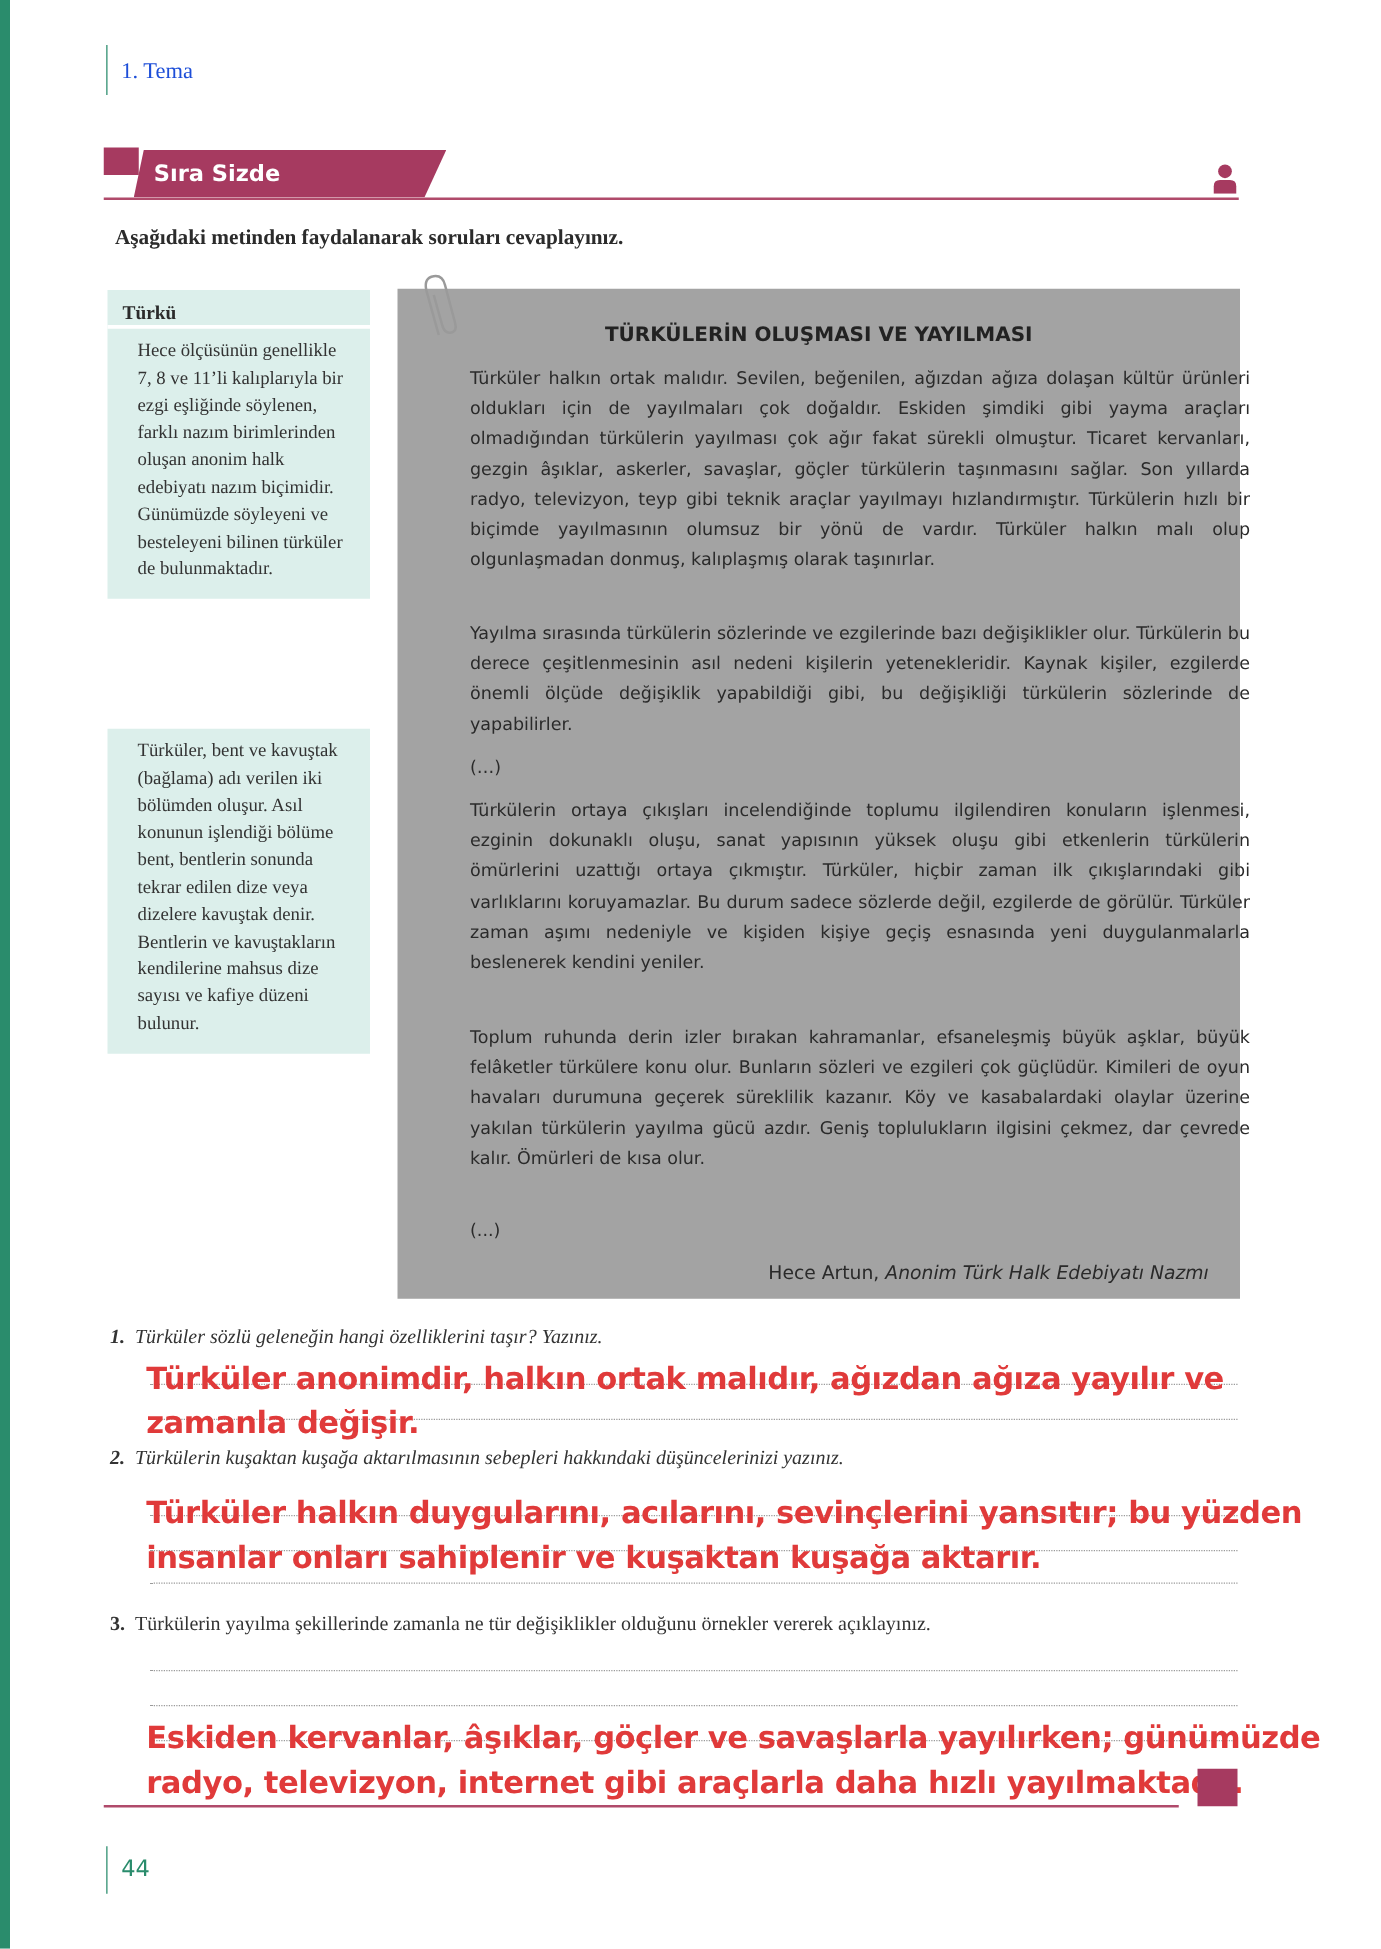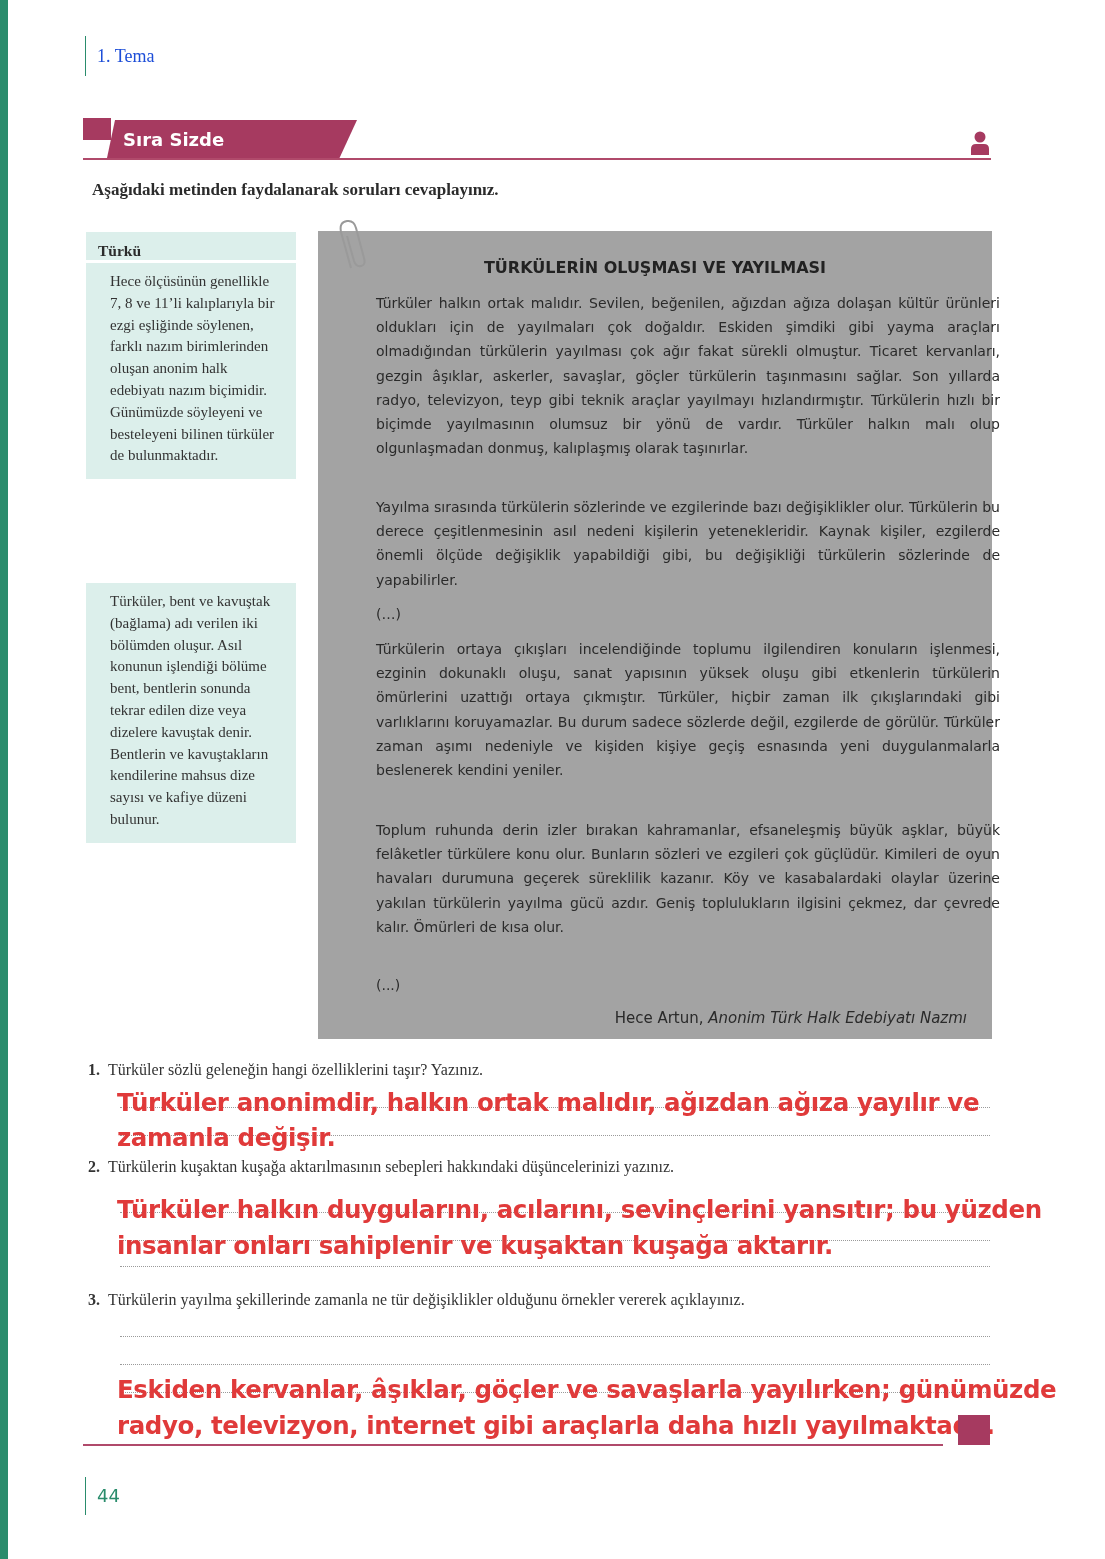--- a/index.html
+++ b/index.html
@@ -84,29 +84,29 @@
   <div class="para" style="top:742px;">(...)</div>
   <div class="citation">
     <span>Hece Artun,</span>
     <i>Anonim Türk Halk Edebiyatı Nazmı</i>
   </div>
 </div>
 <svg class="clip-icon" viewBox="0 0 34 56">
   <path d="M14 50 L4 14 Q2 4 10 3 Q17 2 19 10 L27 40 Q29 47 24 48 Q19 49 17 43 L10 18" fill="none" stroke="#9a9a9a" stroke-width="2"></path>
 </svg>
 
-<div class="question" style="top:1061px;">
+<div class="question" style="top:1061px;font-style:italic;">
   <b>1.</b><span>Türküler sözlü geleneğin hangi özelliklerini taşır? Yazınız.</span>
 </div>
 <div class="dots" style="top:1107px;"></div>
 <div class="dots" style="top:1135px;"></div>
 <div class="answer" style="top:1087px;">Türküler anonimdir, halkın ortak malıdır, ağızdan ağıza yayılır ve</div>
 <div class="answer" style="top:1122px;">zamanla değişir.</div>
 
-<div class="question" style="top:1158px;">
+<div class="question" style="top:1158px;font-style:italic;">
   <b>2.</b><span>Türkülerin kuşaktan kuşağa aktarılmasının sebepleri hakkındaki düşüncelerinizi yazınız.</span>
 </div>
 <div class="dots" style="top:1212px;"></div>
 <div class="dots" style="top:1240px;"></div>
 <div class="dots" style="top:1266px;"></div>
 <div class="answer" style="top:1194px;">Türküler halkın duygularını, acılarını, sevinçlerini yansıtır; bu yüzden</div>
 <div class="answer" style="top:1230px;">insanlar onları sahiplenir ve kuşaktan kuşağa aktarır.</div>
 
 <div class="question" style="top:1291px;">
   <b>3.</b><span>Türkülerin yayılma şekillerinde zamanla ne tür değişiklikler olduğunu örnekler vererek açıklayınız.</span>

